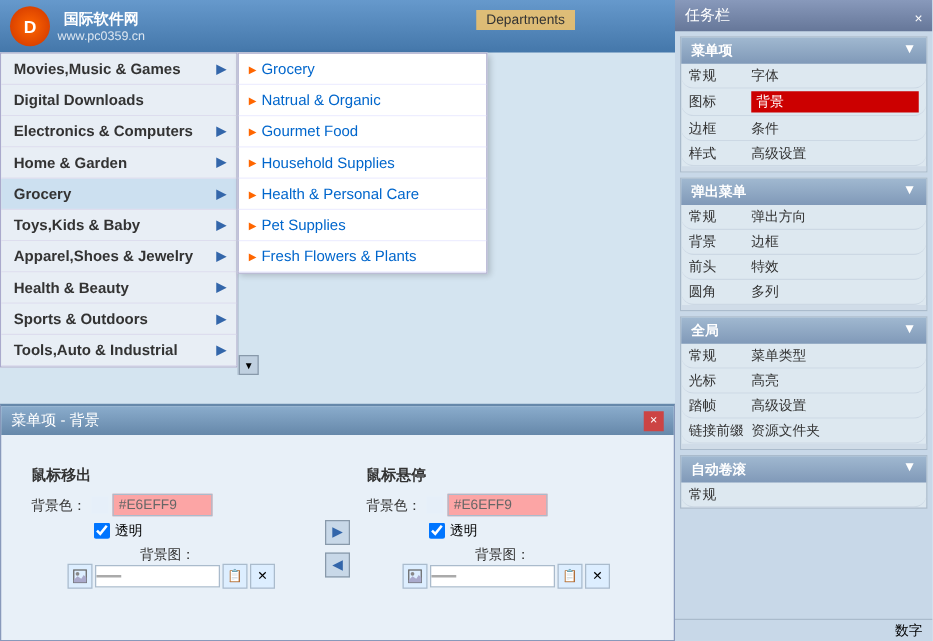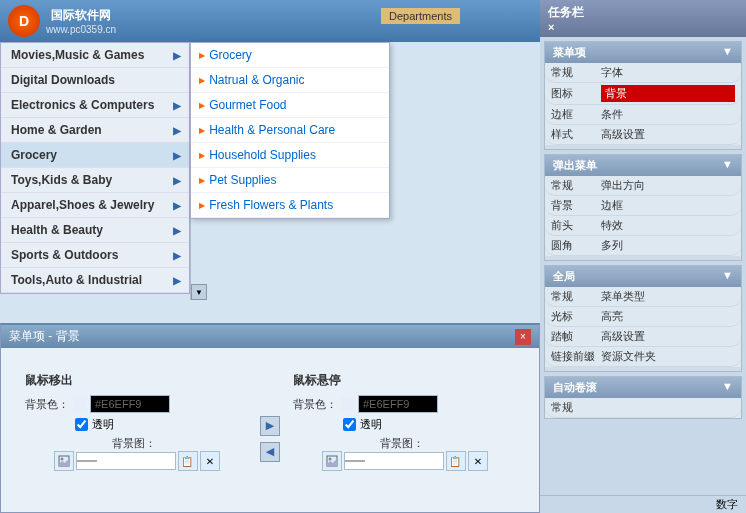--- a/index.html
+++ b/index.html
@@ -117,25 +117,24 @@
       border-left: 1px solid #aabb cc;
       flex-shrink: 0;
       overflow-y: auto;
     }
 
     .task-bar-title {
       background: linear-gradient(to bottom, #8899bb, #667799);
       color: white;
       padding: 4px 8px;
       font-size: 12px;
-      font-weight: bold;
+      font-weight: normal;
       display: flex;
       justify-content: space-between;
-      align-items: flex-start;
-      flex-direction: column;
+      align-items: flex-end;
     }
     .task-bar-close {
       color: white;
       cursor: pointer;
       font-size: 11px;
     }
 
     .task-section {
       background: #dde8f0;
       margin: 4px 4px;
@@ -237,21 +236,21 @@
       font-size: 11px;
     }
     .field-label {
       width: 48px;
       color: #333;
     }
     .field-input {
       width: 90px;
       height: 18px;
       border: 1px solid #aabbcc;
-      background: #000000;
+      background: #fca5a5;
       padding: 0 4px;
       font-size: 11px;
       color: #666;
     }
     .color-box {
       width: 14px;
       height: 14px;
       background: #e6eff9;
       border: 1px solid #aabb cc;
       margin-right: 3px;
@@ -400,24 +399,24 @@
       <div class="submenu-item">
         <span>Grocery</span>
       </div>
       <div class="submenu-item">
         <span>Natrual &amp; Organic</span>
       </div>
       <div class="submenu-item">
         <span>Gourmet Food</span>
       </div>
       <div class="submenu-item">
+        <span>Household Supplies</span>
+      </div>
+      <div class="submenu-item">
         <span>Health &amp; Personal Care</span>
-      </div>
-      <div class="submenu-item">
-        <span>Household Supplies</span>
       </div>
       <div class="submenu-item">
         <span>Pet Supplies</span>
       </div>
       <div class="submenu-item">
         <span>Fresh Flowers &amp; Plants</span>
       </div>
     </div>
 
     <div class="bottom-dialog">

